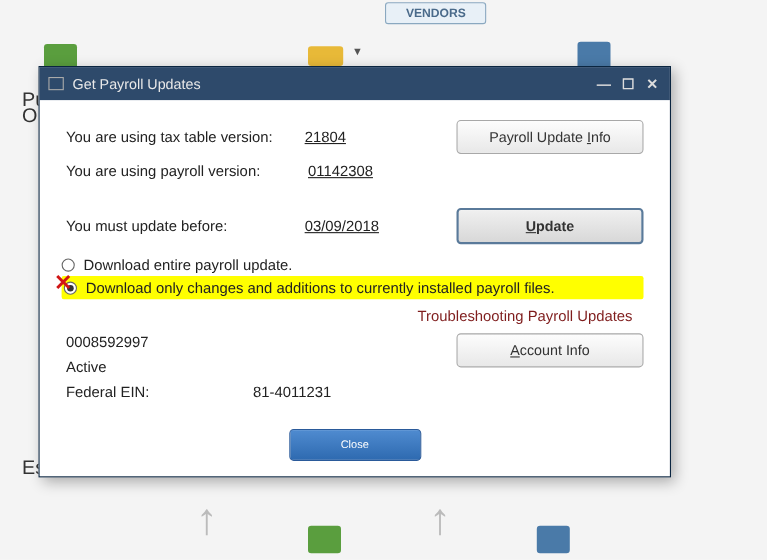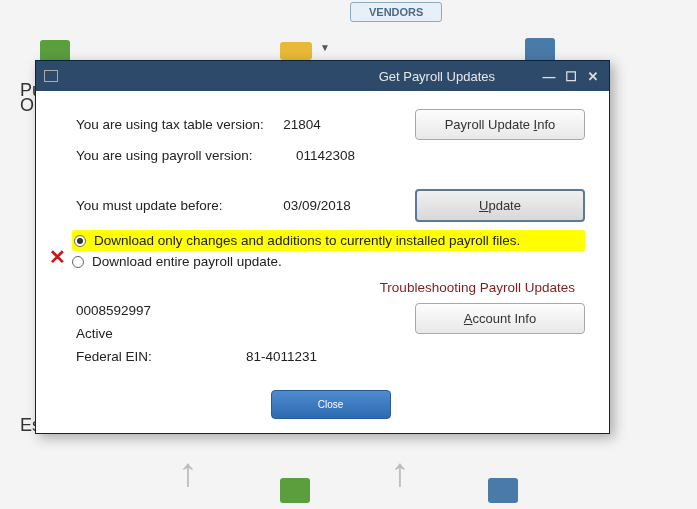--- a/index.html
+++ b/index.html
@@ -63,52 +63,52 @@
   align-items: center;
   padding: 0 8px;
   font-size: 13px;
 }
 .titlebar .sys-icon {
   width: 14px;
   height: 12px;
   border: 1px solid #aaa;
   margin-right: 8px;
 }
-.titlebar .title { flex: 1; text-align: right; padding-right: 40px; }
+.titlebar .title { flex: 1; text-align: left; padding-right: 40px; }
 .titlebar .win-btn {
   width: 16px;
   text-align: center;
   color: #ddd;
   font-size: 13px;
   margin-left: 6px;
   cursor: pointer;
   font-weight: bold;
 }
 .content {
-  padding: 18px 24px 14px 40px;
+  padding: 18px 24px 14px 24px;
   color: #222;
   font-size: 13.5px;
 }
 .row { display: flex; align-items: center; margin-bottom: 8px; }
 .row .lbl { width: 220px; }
-.row .val { width: 140px; }
+.row .val { width: 140px; text-decoration: underline; }
 .btn {
   background: linear-gradient(#fdfdfd, #e8e8e8);
   border: 1px solid #a8a8a8;
   border-radius: 4px;
   padding: 7px 14px;
   font-size: 13px;
   cursor: pointer;
   color: #333;
   min-width: 170px;
 }
 .btn.update {
   border: 2px solid #5a7a9a;
   background: linear-gradient(#f0f0f0, #d8d8d8);
-  font-weight: normal;
+  font-weight: bold;
   min-width: 170px;
 }
 .btn .ul { text-decoration: underline; }
 .spacer { height: 18px; }
 .radio-row {
   display: flex;
   align-items: center;
   padding: 3px 0;
   margin-left: -4px;
 }
@@ -205,27 +205,27 @@
     <div class="spacer"></div>
 
     <div class="row">
       <div class="lbl">You must update before:</div>
       <div class="val">03/09/2018</div>
       <div class="right-col">
         <button class="btn update"><span class="ul">U</span>pdate</button>
       </div>
     </div>
 
+    <div class="radio-row">
+      <span class="radio"></span>
+      <span>Download entire payroll update.</span>
+    </div>
     <div class="radio-row highlight">
       <span class="radio sel"></span>
       <span>Download only changes and additions to currently installed payroll files.</span>
-    </div>
-    <div class="radio-row">
-      <span class="radio"></span>
-      <span>Download entire payroll update.</span>
     </div>
 
     <div class="link-row">
       <span class="link">Troubleshooting Payroll Updates</span>
     </div>
 
     <div style="display:flex;">
       <div style="flex:1;">
         <div class="sub-row">
           <div class="val">0008592997</div>

